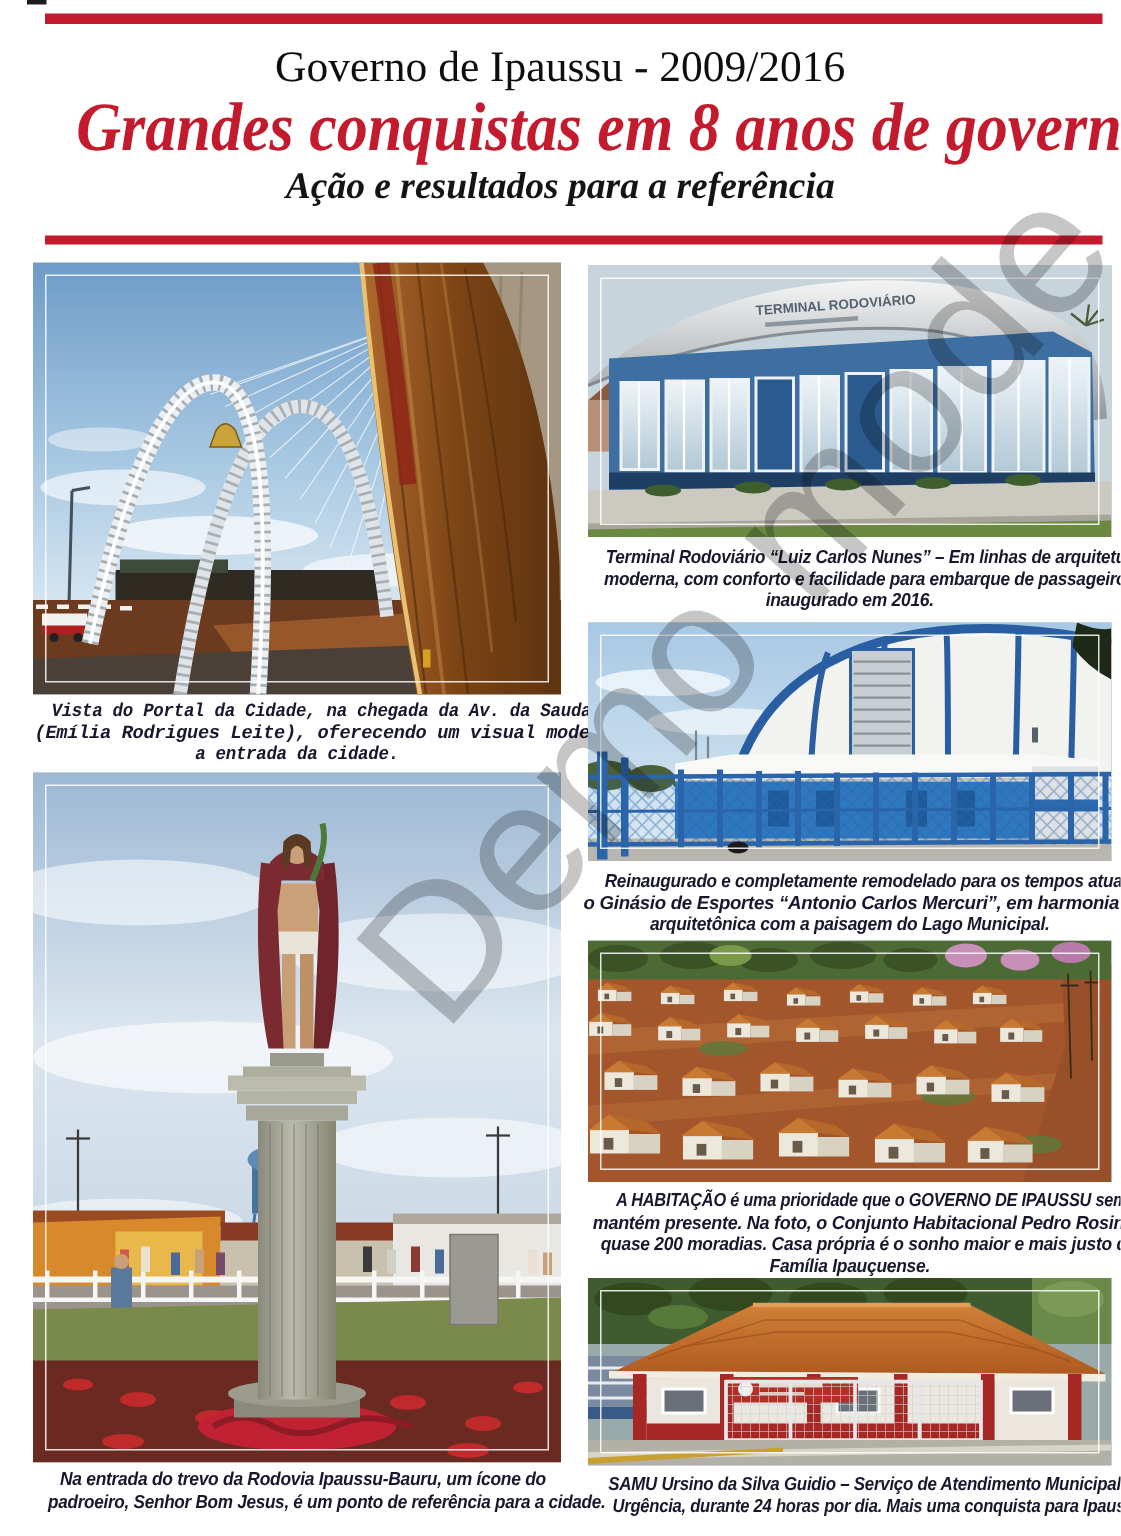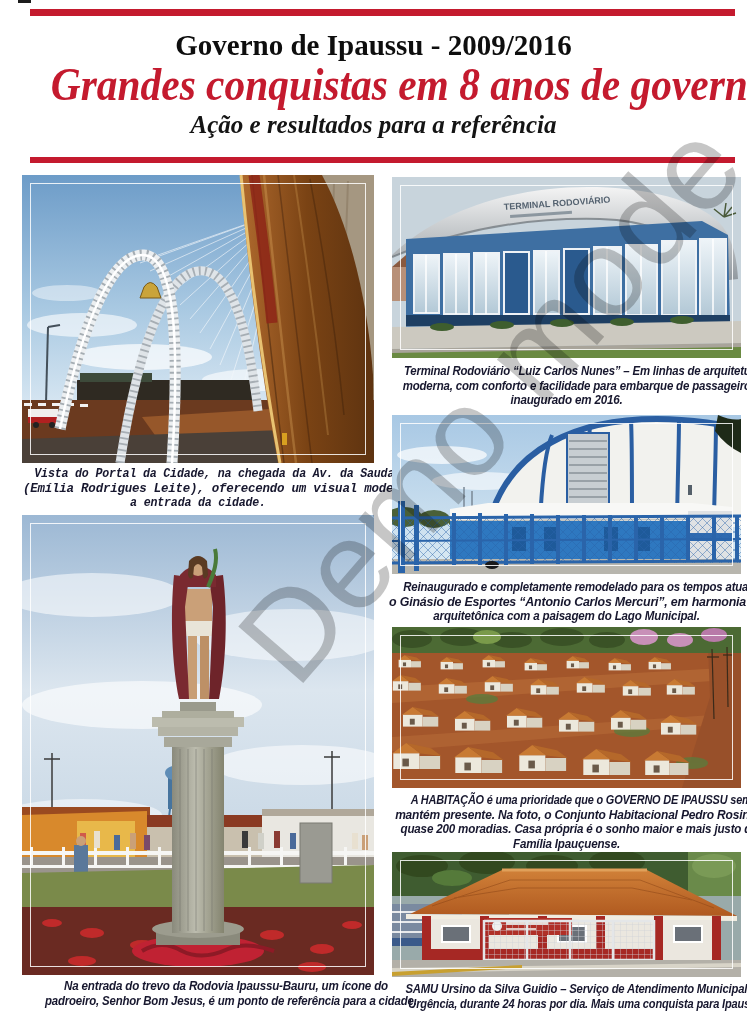--- a/index.html
+++ b/index.html
@@ -3,21 +3,21 @@
 <meta charset="utf-8">
 <style>
   html,body{margin:0;padding:0;}
   body{
     width:747px;height:1024px;position:relative;background:#ffffff;
     font-family:"Liberation Sans",sans-serif;overflow:hidden;
   }
   .redbar{position:absolute;left:30px;width:705px;background:#c41a2e;}
   .corner-tick{position:absolute;left:18px;top:0;width:13px;height:3px;background:#1c1c1c;}
   .hline{position:absolute;left:0;right:0;text-align:center;font-family:"Liberation Serif",serif;}
-  .title{top:29px;font-size:29px;font-weight:700;color:#0e0e0e;}
+  .title{top:29px;font-size:29px;font-weight:400;color:#0e0e0e;}
   .headline{top:58px;left:15px;right:15px;font-size:46px;font-weight:700;font-style:italic;color:#c41a2e;}
   .subtitle{top:111px;font-size:25px;font-weight:700;font-style:italic;color:#141414;}
   .photo{position:absolute;overflow:hidden;background:#9aa;}
   .photo svg{display:block;width:100%;height:100%;}
   .frame{position:absolute;inset:8px;border:1px solid rgba(255,255,255,.85);pointer-events:none;}
   .caption{
     position:absolute;text-align:center;font-style:italic;font-weight:700;
     font-size:12.5px;line-height:14.5px;color:#17172e;letter-spacing:-0.2px;
   }
   .fitline{display:block;white-space:nowrap;transform-origin:50% 50%;transform:scaleX(.93);}
@@ -233,21 +233,21 @@
     <path d="M201,60 C206,100 204,150 197,184 L187,184 L191,92 L187,62 Z" fill="#6e242a"></path>
     <path d="M158,60 C168,48 184,48 194,60 L194,72 L158,72 Z" fill="#7a2a30"></path>
     <circle cx="176" cy="52" r="9" fill="#caa078"></circle>
     <path d="M167,48 q9,-12 18,0 l-2,12 q-7,8 -14,0 Z" fill="none"></path>
     <path d="M167,46 q9,-10 18,0 l1,14 q-3,6 -5,2 l-1,-10 q-4,-6 -8,0 l-1,10 q-3,4 -5,-2 Z" fill="#5a3a22"></path>
     <path d="M186,72 C192,58 196,46 193,34" stroke="#4a7a3a" stroke-width="4" fill="none"></path>
   </g>
 </svg>
 <div class="frame"></div>
 </div>
-<div class="caption" style="left:29px;top:979px;width:372px;text-align:right;">
+<div class="caption" style="left:16px;top:979px;width:372px;">
   <span class="fitline">Na entrada do trevo da Rodovia Ipaussu-Bauru, um ícone do</span>
   <span class="fitline" style="transform: scaleX(0.914);">padroeiro, Senhor Bom Jesus, é um ponto de referência para a cidade.</span>
 </div>
 
 <div class="photo" style="left:392px;top:177px;width:349px;height:181px;">
 <svg viewBox="0 0 349 181" preserveAspectRatio="none">
   <defs>
     <linearGradient id="p3roof" x1="0" y1="0" x2="0" y2="1">
       <stop offset="0" stop-color="#f4f4f4"></stop>
           <stop offset="1" stop-color="#8e969c"></stop>

